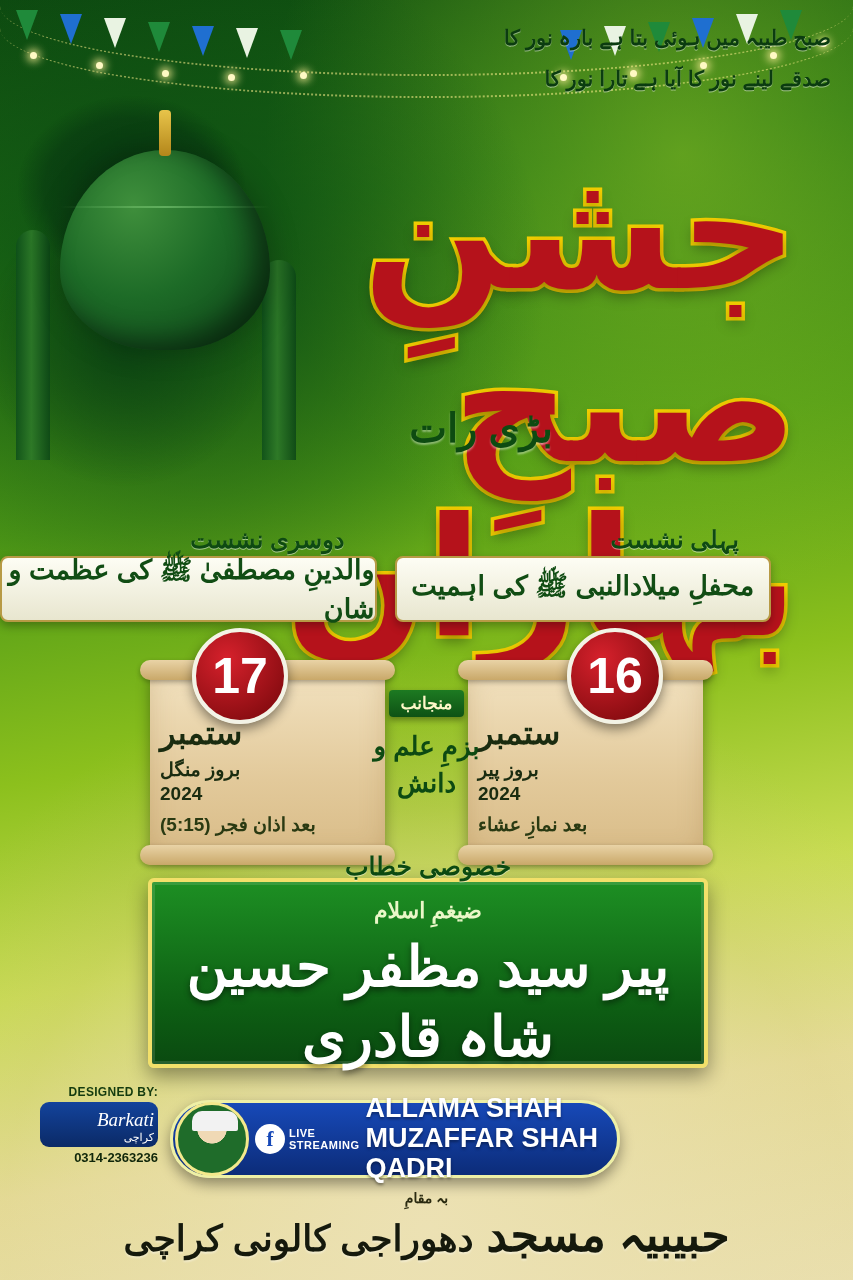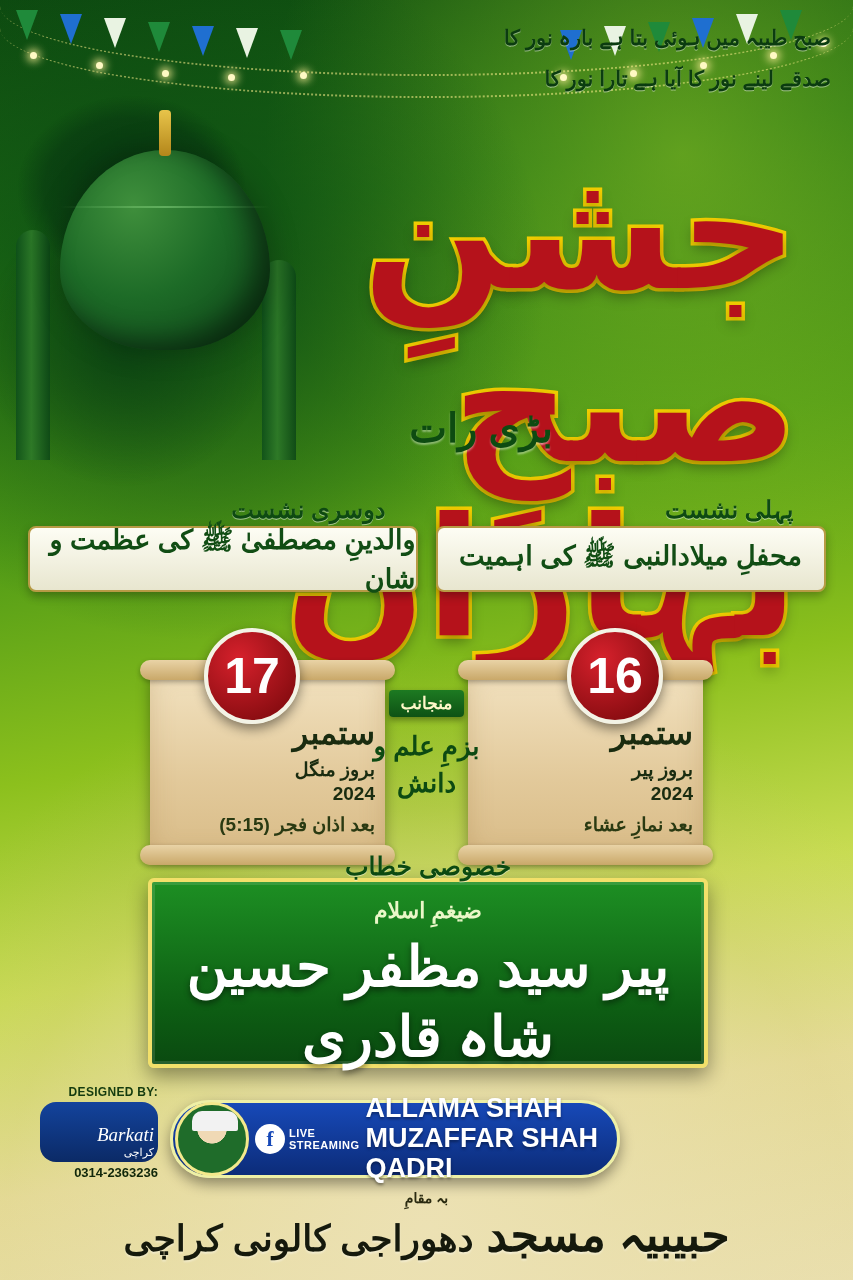--- a/index.html
+++ b/index.html
@@ -127,22 +127,22 @@
     direction: rtl;
     font-size: 40px;
     font-weight: bold;
     color: #0d4b11;
     text-shadow: 0 2px 2px rgba(255,255,255,0.4);
   }
 
   
   .sessions {
     position: absolute;
-    left: 0; top: 498px;
-    width: 853px; height: 130px;
+    left: 0; top: 528px;
+    width: 771px; height: 130px;
     display: flex;
     flex-direction: row;
     justify-content: center;
     gap: 18px;
   }
   .session {
     position: relative;
     width: 390px; height: 66px;
     margin-top: 28px;
     border-radius: 8px;
@@ -184,41 +184,41 @@
     background: linear-gradient(#e9d3a6, #c9a869);
     border-radius: 10px;
     box-shadow: 0 2px 5px rgba(0,0,0,0.3);
   }
   .scroll:before { top: -10px; }
   .scroll:after { bottom: -10px; }
   .scroll.right { right: 150px; }
   .scroll.left  { left: 150px; }
   .scroll .body {
     position: absolute; inset: 14px 10px;
-    direction: rtl; text-align: right;
+    direction: rtl; text-align: left;
     color: #1a2c10;
     font-weight: bold;
   }
   .scroll .d-month { font-size: 32px; margin-top: 30px; }
   .scroll .d-day   { font-size: 19px; margin-top: 6px; }
   .scroll .d-year  { font-size: 19px; margin-top: 2px; }
   .scroll .d-time  { font-size: 19px; margin-top: 8px; color: #2a3a12; }
 
   .daybadge {
     position: absolute; top: 0;
     width: 96px; height: 96px; border-radius: 50%;
     background: radial-gradient(circle at 35% 30%, #d6212c, #8c0d12 75%);
     border: 4px solid #f3f3e6;
     box-shadow: 0 5px 12px rgba(0,0,0,0.45);
     color: #fff;
     font-size: 50px; font-weight: bold;
     display: flex; align-items: center; justify-content: center;
   }
   .daybadge.right { right: 190px; }
-  .daybadge.left  { left: 204px; text-align: right; }
+  .daybadge.left  { left: 192px; text-align: right; }
 
   .mid-plaque {
     position: absolute;
     left: 50%; transform: translateX(-50%);
     top: 62px;
     width: 130px; height: 150px;
     direction: rtl; text-align: center;
     color: #0d4a12;
     font-weight: bold;
   }
@@ -263,22 +263,22 @@
   .designer {
     position: absolute; left: 40px; top: 1085px;
     width: 118px; text-align: right;
   }
   .designer .dby {
     font-size: 12px; font-weight: bold; color: #143b0e; letter-spacing: .3px;
   }
   .designer .box {
     margin-top: 3px;
     background: linear-gradient(#13439c, #0b2a66);
-    border-radius: 16px;
-    padding: 22px 4px 3px;
+    border-radius: 9px;
+    padding: 7px 4px 3px;
     color: #fff;
   }
   .designer .brand { font-family: "Liberation Serif", serif; font-style: italic; font-size: 19px; }
   .designer .urdu { font-size: 11px; }
   .designer .phone {
     margin-top: 3px; font-size: 13px; font-weight: bold; color: #10270a;
   }
 
   
   .livebar {

